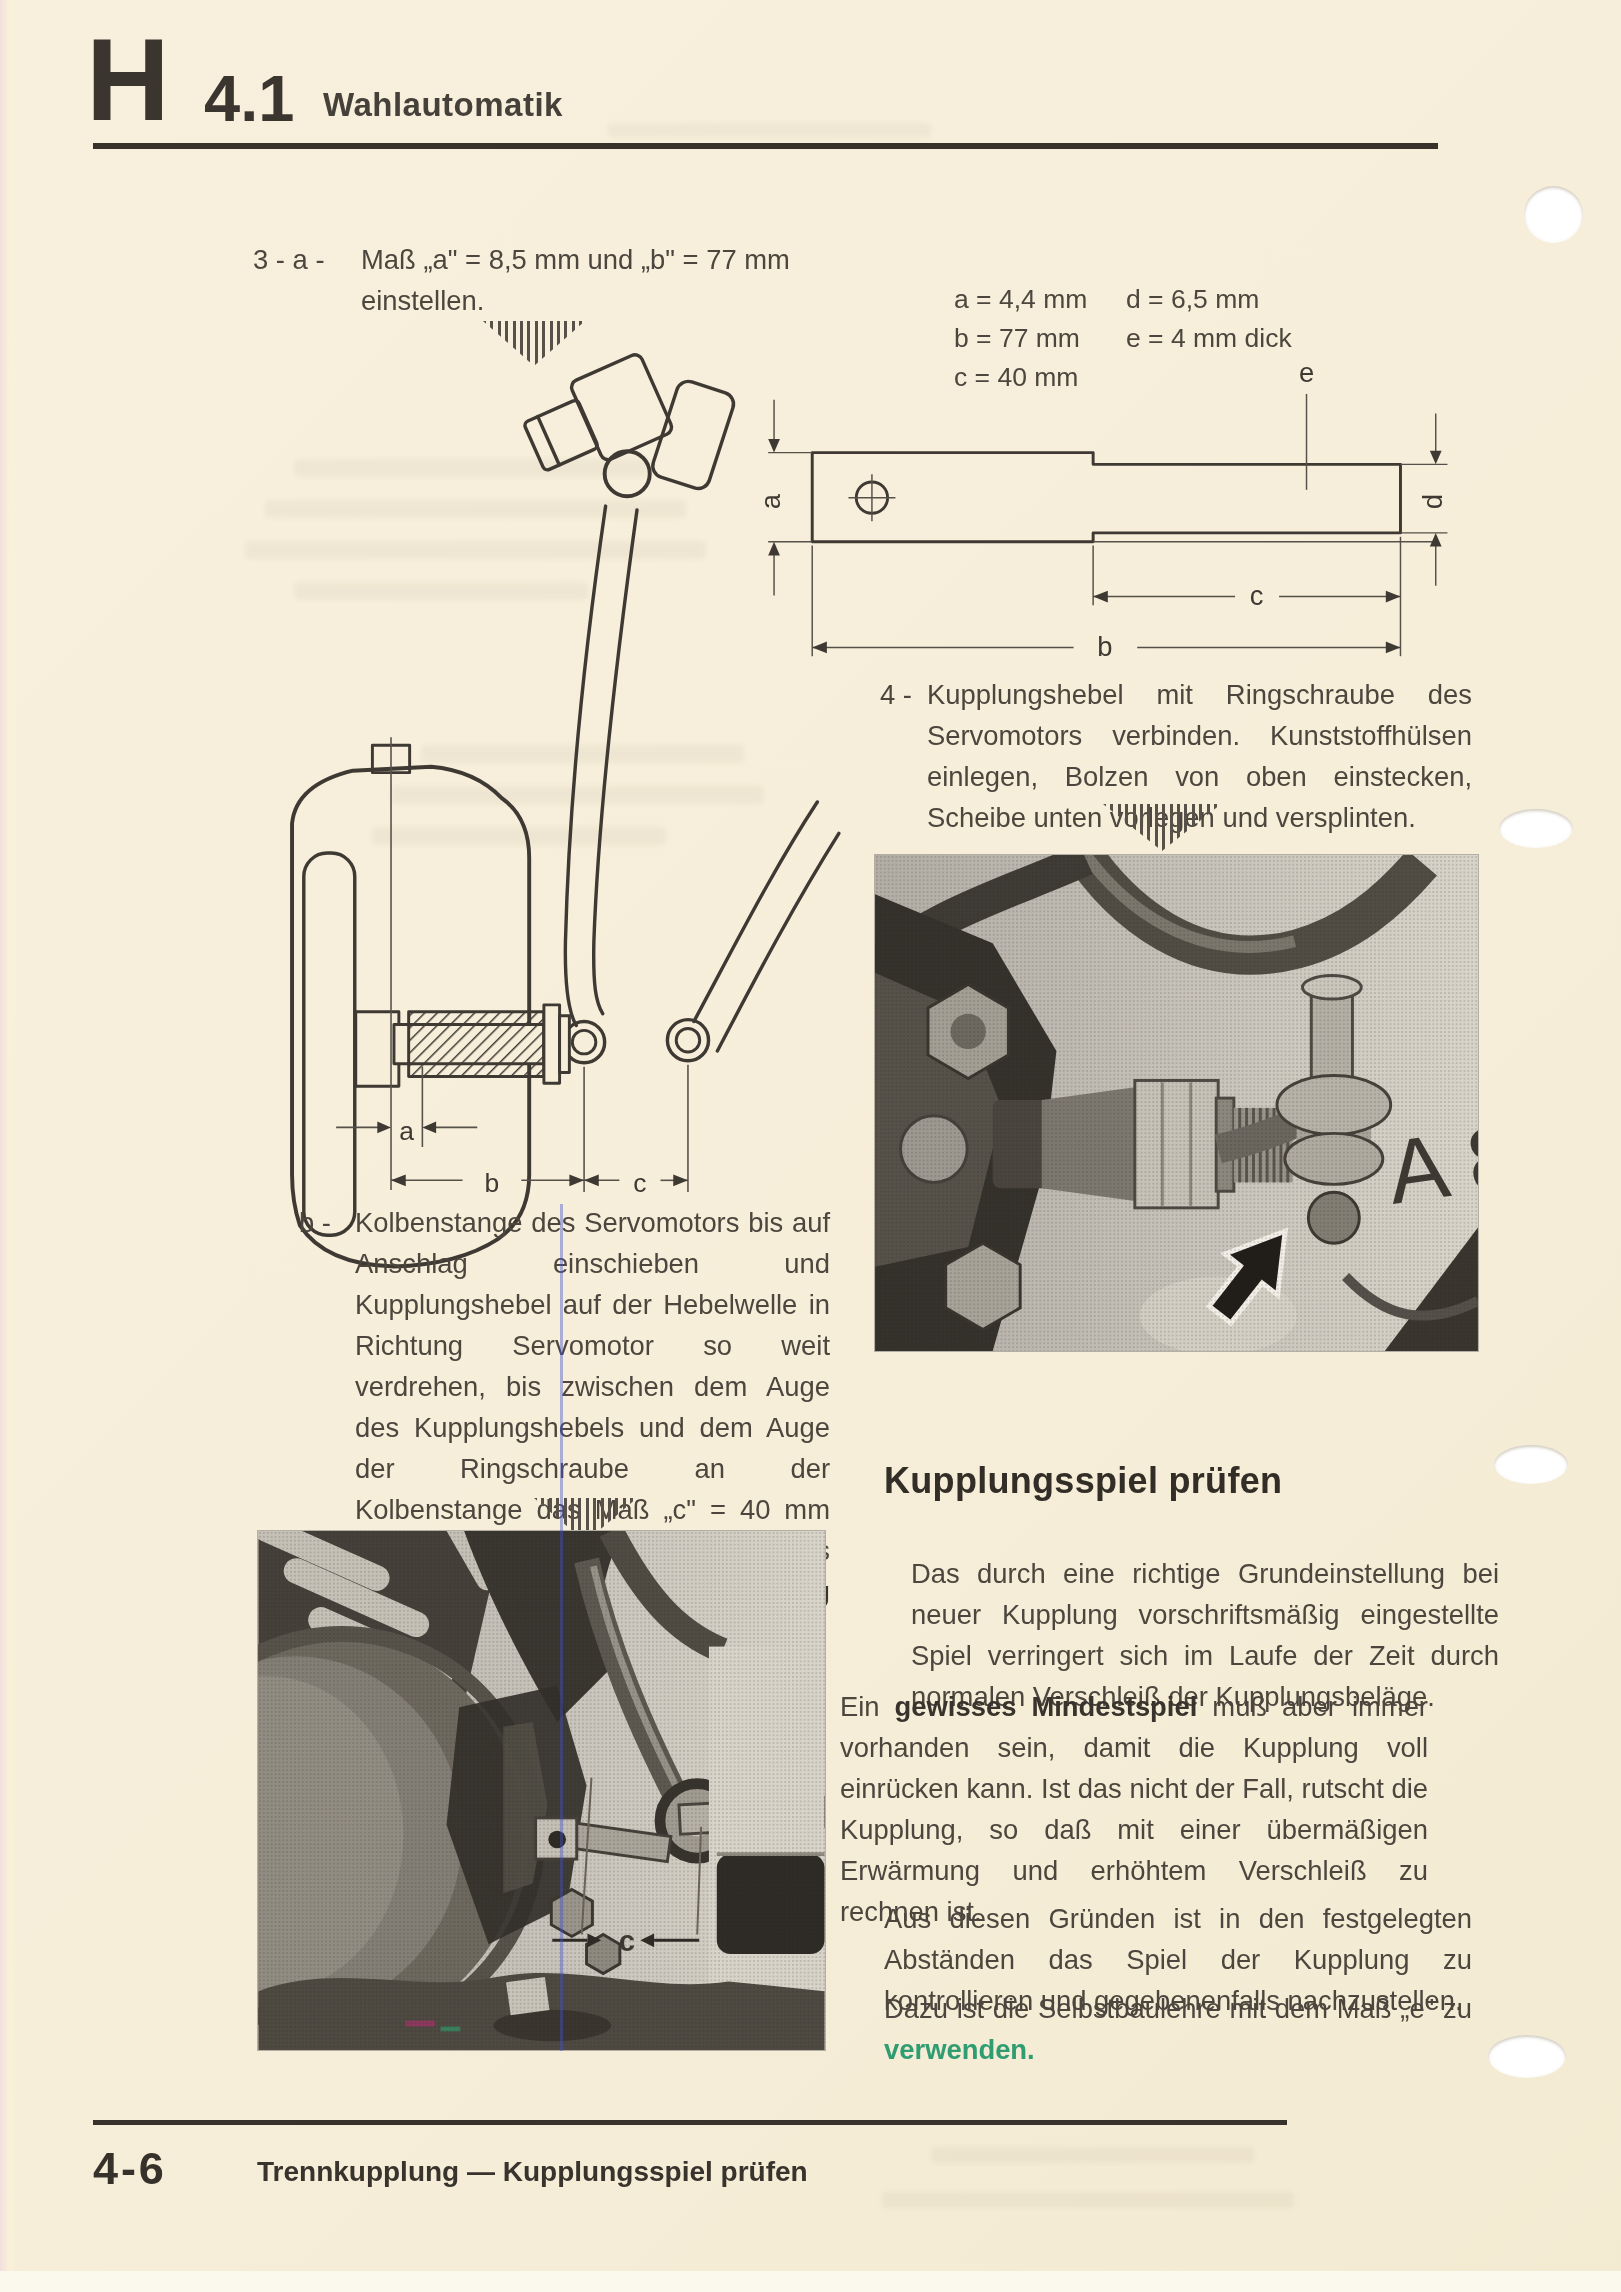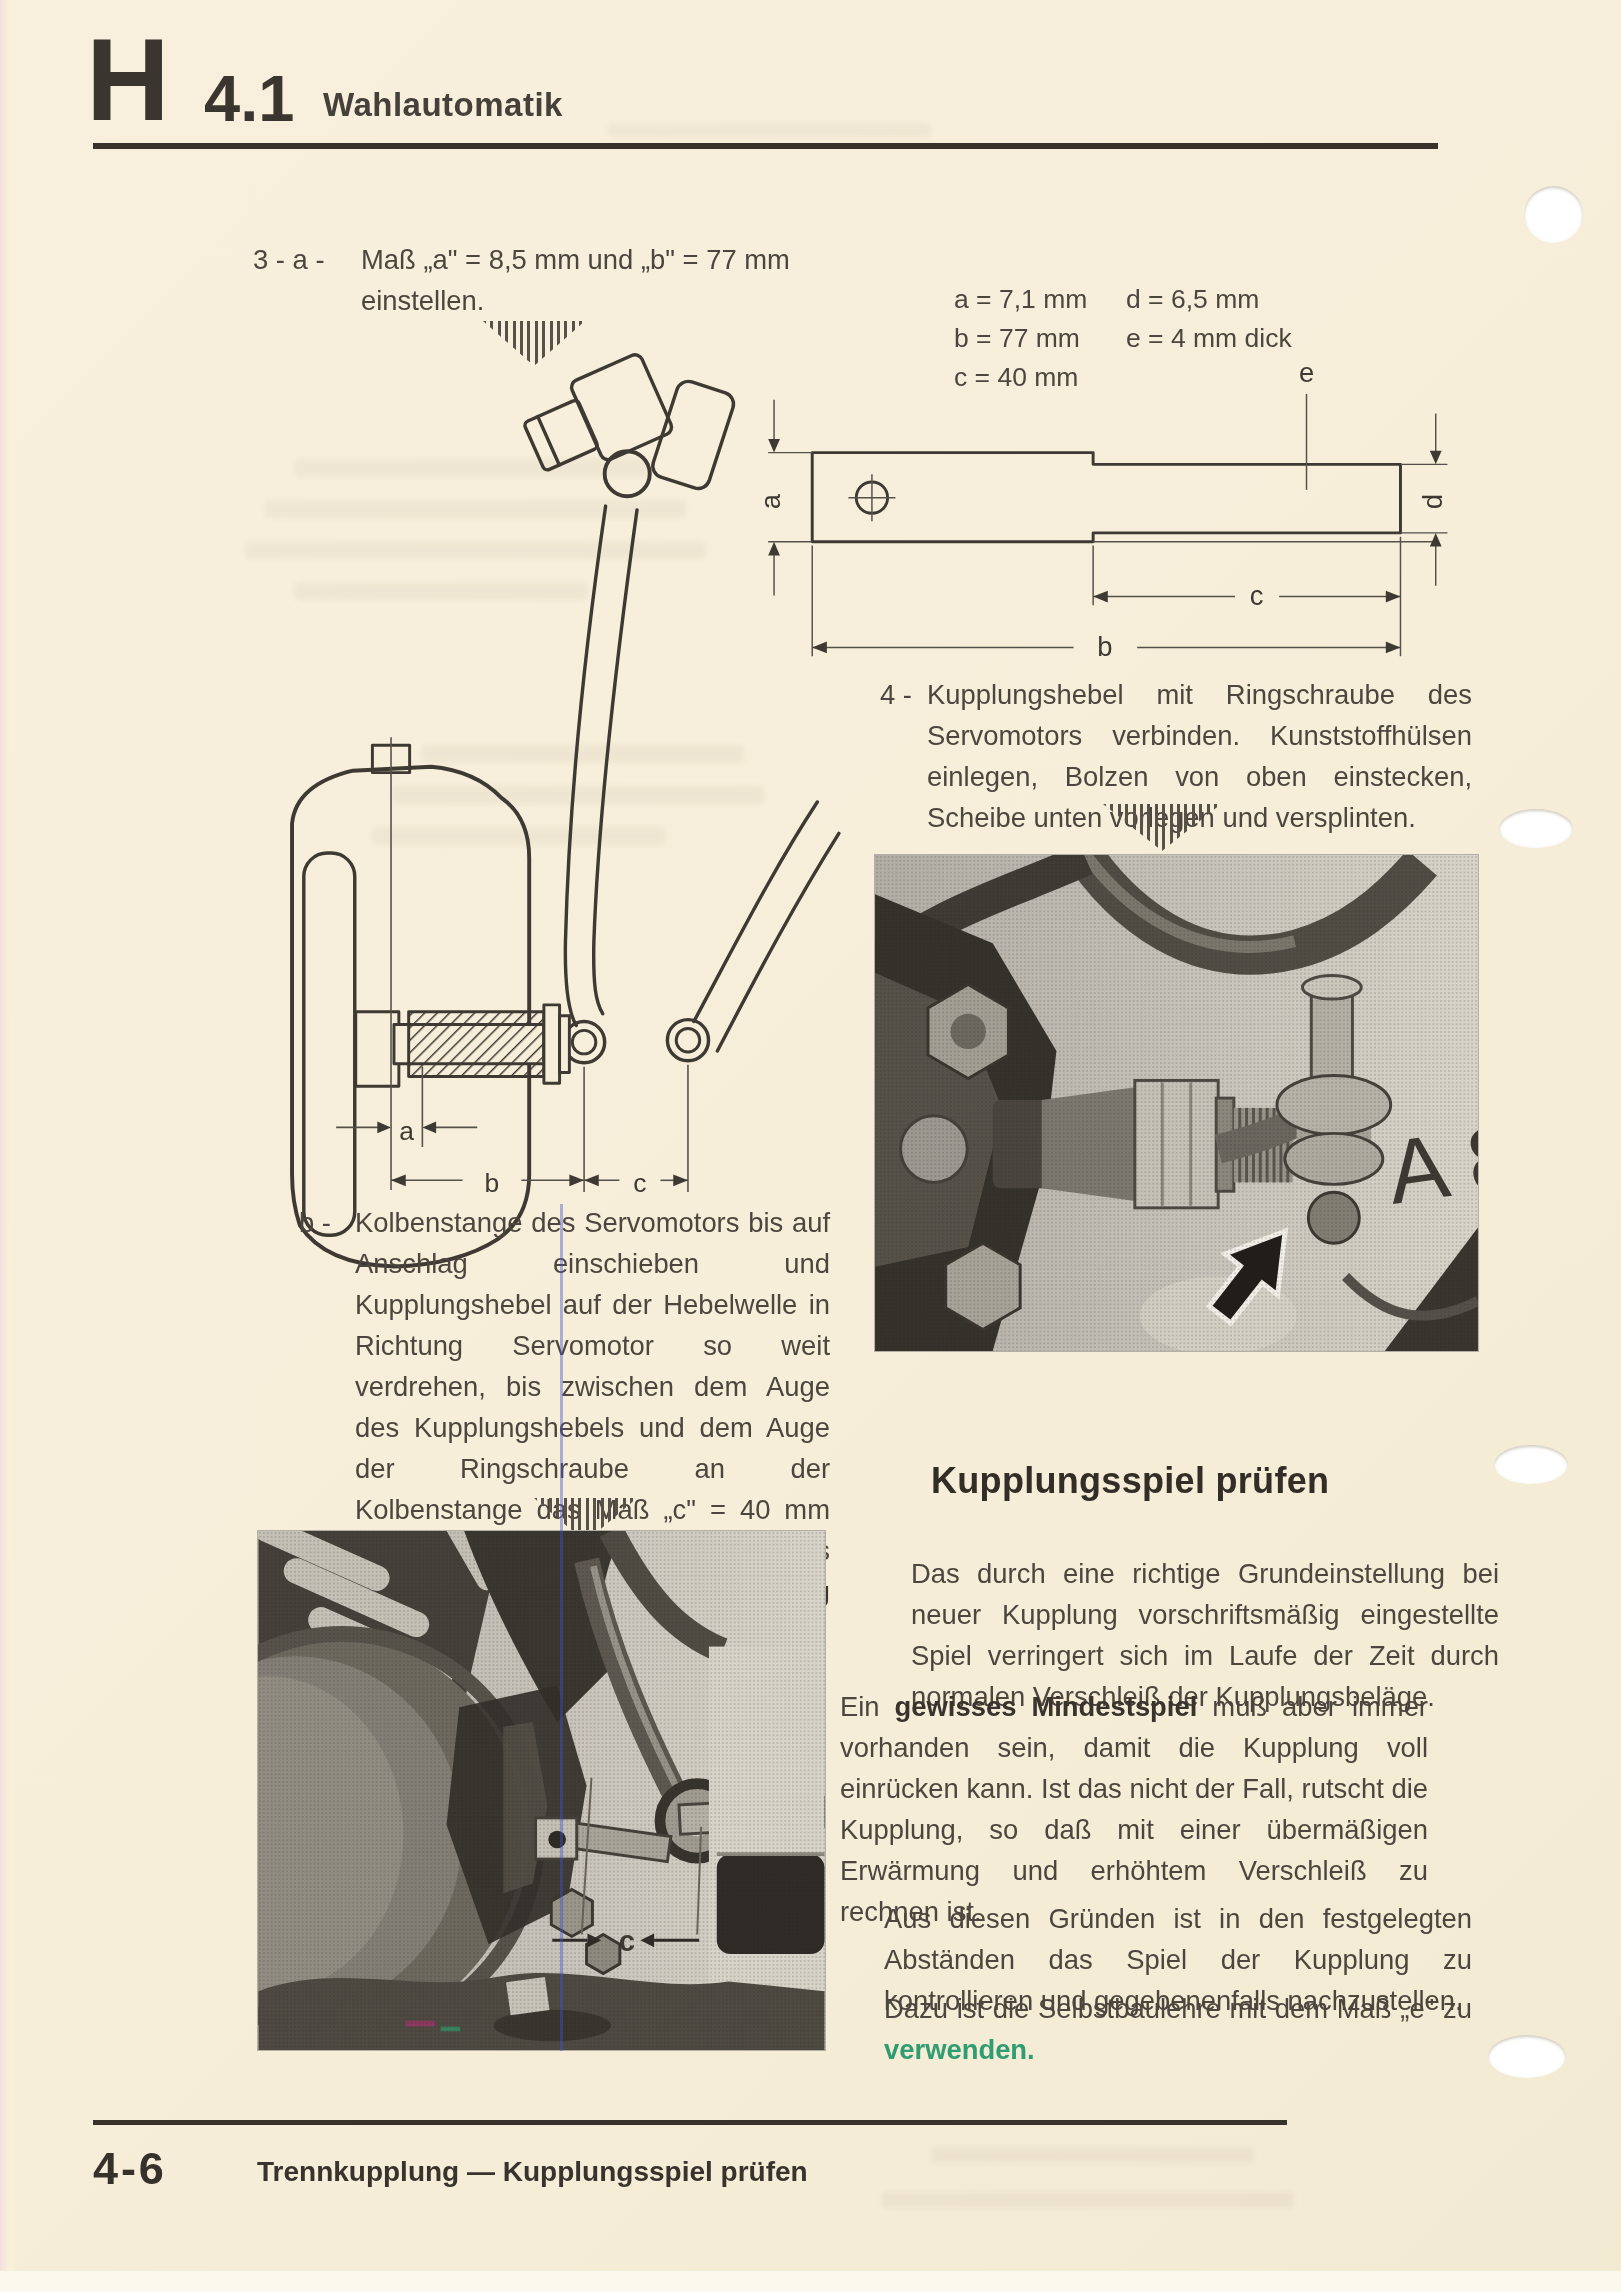--- a/index.html
+++ b/index.html
@@ -211,21 +211,21 @@
       <text x="368" y="429" font-size="30" font-weight="bold" fill="#26231f">c</text>
       <polygon points="390,418 404,411 404,425" fill="#2f2c27"></polygon>
       <line x1="404" y1="418" x2="450" y2="418" stroke="#2f2c27" stroke-width="3"></line>
 
       <rect x="150" y="500" width="30" height="6" fill="rgba(200,40,120,.5)"></rect>
       <rect x="186" y="506" width="20" height="5" fill="rgba(40,180,120,.5)"></rect>
     </svg>
   </div>
 
   <div class="meas" style="left:954px;top:241px;">
-    <span>a = 7,1 mm</span>
+    <span>a = 4,4 mm</span>
     <span>b = 77 mm</span>
     <span>c = 40 mm</span>
   </div>
   <div class="meas" style="left:1126px;top:241px;">
     <span>d = 6,5 mm</span>
     <span>e = 4 mm dick</span>
   </div>
 
   <svg class="draw" style="left:750px;top:343px;" width="745" height="323" viewBox="0 0 760 330">
     <g fill="none" stroke="#3e3933" stroke-width="3" stroke-linejoin="round">
@@ -330,21 +330,21 @@
       <polygon points="615,380 520,506 615,506" fill="#3a362f"></polygon>
       <path d="M480,430 C520,472 560,482 615,455" stroke="#55514a" stroke-width="10" fill="none"></path>
       <ellipse cx="350" cy="470" rx="80" ry="40" fill="#d9d5ca" opacity="0.65"></ellipse>
 
       <g transform="translate(390,420) rotate(38)">
         <path d="M-14,62 L-14,10 L-34,10 L0,-46 L34,10 L14,10 L14,62 Z" fill="#211e1a" stroke="#f2efe8" stroke-width="5"></path>
       </g>
     </svg>
   </div>
 
-  <div class="h2" style="left:884px;top:1460px;margin-left:47px;">Kupplungsspiel prüfen</div>
+  <div class="h2" style="left:884px;top:1460px;">Kupplungsspiel prüfen</div>
   <div class="para" style="left:884px;top:1553px;width:588px;margin-left:27px;">Das durch eine richtige Grundeinstellung bei neuer Kupplung vorschriftsmäßig eingestellte Spiel verringert sich im Laufe der Zeit durch normalen Verschleiß der Kupplungsbeläge.</div>
   <div class="para" style="left:840px;top:1686px;width:588px;">
     <span>Ein </span><span class="b">gewisses Mindestspiel</span><span> muß aber immer vorhanden sein, damit die Kupplung voll einrücken kann. Ist das nicht der Fall, rutscht die Kupplung, so daß mit einer übermäßigen Erwärmung und erhöhtem Verschleiß zu rechnen ist.</span>
   </div>
   <div class="para" style="left:884px;top:1988px;width:588px;">
     <span>Dazu ist die Selbstbaulehre mit dem Maß „e" zu </span><span class="green">verwenden.</span>
   </div>
   <div class="para" style="left:884px;top:1898px;width:588px;">Aus diesen Gründen ist in den festgelegten Abständen das Spiel der Kupplung zu kontrollieren und gegebenenfalls nachzustellen.</div>
 
   <div class="rule" style="left:93px;top:2120px;width:1194px;height:4.9px;"></div>

